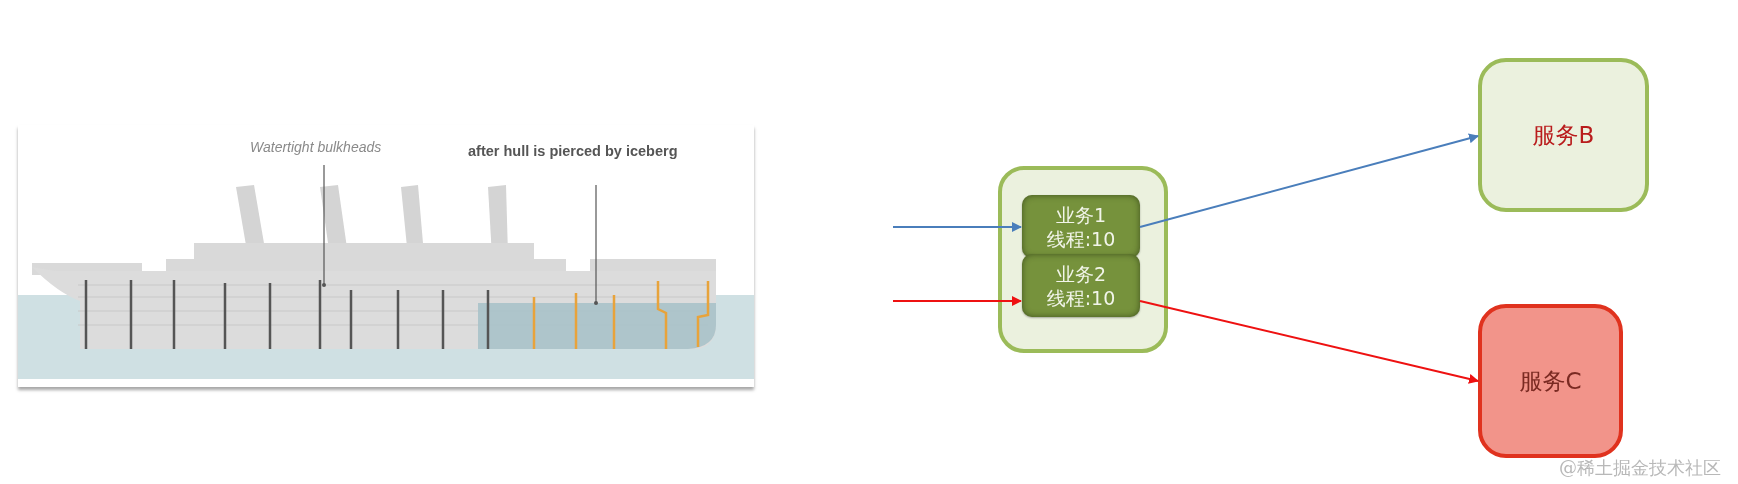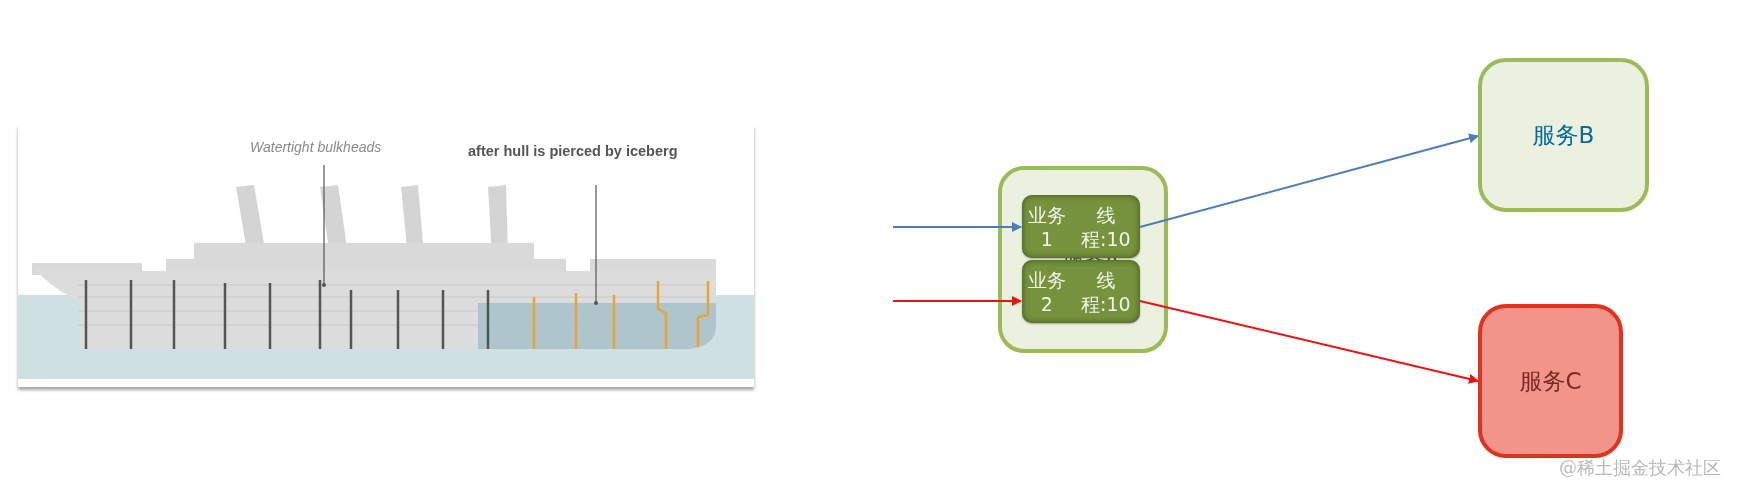--- a/index.html
+++ b/index.html
@@ -5,24 +5,24 @@
     html, body { margin: 0; padding: 0; background: #ffffff; }
     body { width: 1738px; height: 484px; position: relative; overflow: hidden; font-family: "DejaVu Sans", "Liberation Sans", sans-serif; }
     .ship-panel { position: absolute; left: 18px; top: 125px; width: 736px; height: 262px; background: #ffffff; box-shadow: 0 3px 3px rgba(0,0,0,0.35); }
     .ship-panel svg { position: absolute; left: 0; top: 0; filter: blur(0.6px); }
     .ship-label { position: absolute; font-family: "Liberation Sans", sans-serif; color: #8a8a8a; font-size: 14px; line-height: 20px; filter: blur(0.5px); white-space: nowrap; }
     .ship-label.dark { color: #555555; font-weight: bold; font-size: 14.5px; }
     .diagram { position: absolute; left: 0; top: 0; width: 1738px; height: 484px; }
     .box { position: absolute; box-sizing: border-box; display: flex; align-items: center; justify-content: center; text-align: center; }
     .svc-a { left: 998px; top: 166px; width: 170px; height: 187px; border: 4px solid #9bbb59; background: #ebf1de; border-radius: 26px; }
     .svc-a-label { position: absolute; left: 16px; right: 0; top: 76px; font-size: 21px; color: #4f5a3a; }
-    .biz { position: absolute; left: 1022px; width: 118px; height: 63px; background: #76923c; border-radius: 10px; box-shadow: inset 0 0 6px rgba(40,55,15,0.7), 0 1px 2px rgba(0,0,0,0.3); color: #f2f5ea; font-size: 19px; line-height: 24px; flex-direction: row; }
+    .biz { position: absolute; left: 1022px; width: 118px; height: 63px; background: #76923c; border-radius: 10px; box-shadow: inset 0 0 6px rgba(40,55,15,0.7), 0 1px 2px rgba(0,0,0,0.3); color: #f2f5ea; font-size: 19px; line-height: 24px; flex-direction: column; }
     .biz-1 { top: 195px; }
-    .biz-2 { top: 260px; align-items: center; }
-    .svc-b { left: 1478px; top: 58px; width: 171px; height: 154px; border: 4px solid #9bbb59; background: #ebf1de; border-radius: 28px; color: #0369a1; font-size: 23px; justify-content: center; }
+    .biz-2 { top: 254px; align-items: center; }
+    .svc-b { left: 1478px; top: 58px; width: 171px; height: 154px; border: 4px solid #9bbb59; background: #ebf1de; border-radius: 28px; color: #b91c1c; font-size: 23px; justify-content: center; }
     .svc-c { left: 1478px; top: 304px; width: 145px; height: 154px; border: 4px solid #e0321e; background: #f2948a; border-radius: 28px; color: #7a2a22; font-size: 23px; }
     .watermark { position: absolute; right: 17px; top: 456px; font-family: "DejaVu Serif", serif; color: #b8b8b8; font-size: 18px; white-space: nowrap; }
     svg.arrows { position: absolute; left: 0; top: 0; }
   </style>
 </head>
 <body>
 
 <div class="ship-panel">
   <svg width="736" height="262" viewBox="0 0 736 262">
 

